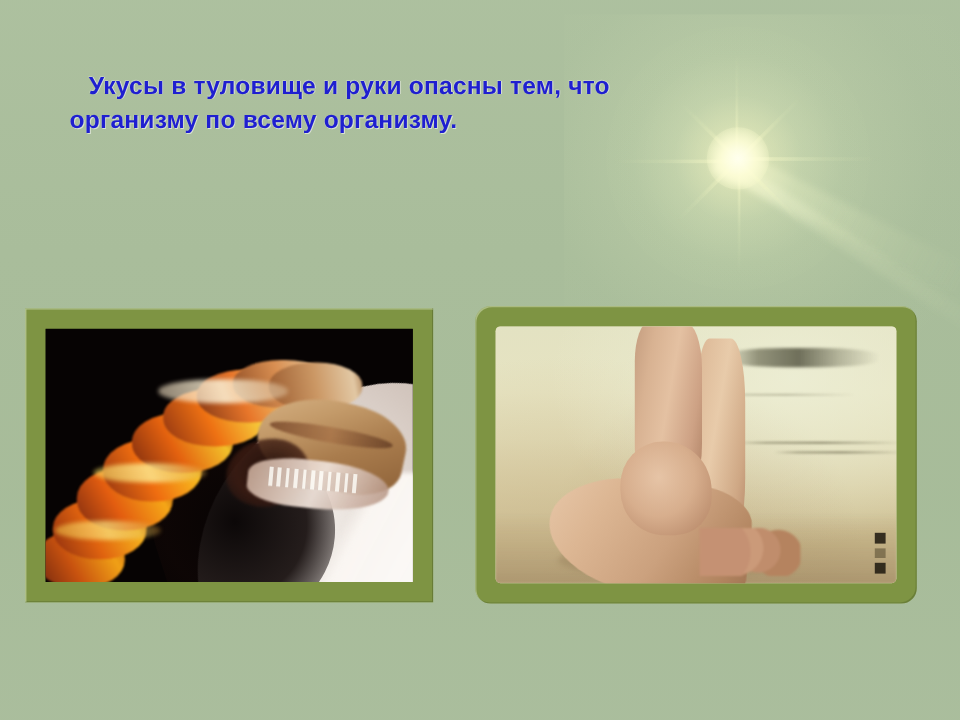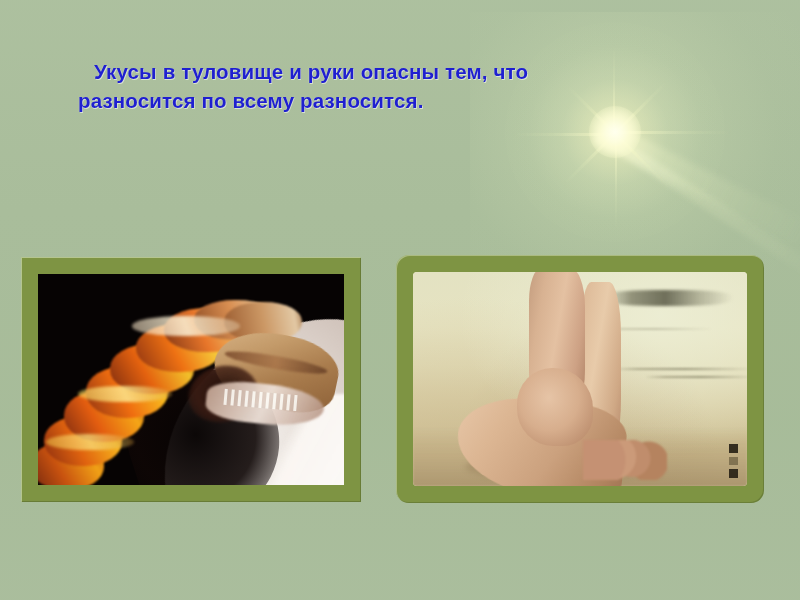--- a/index.html
+++ b/index.html
@@ -125,21 +125,21 @@
     width:700px;
     color:#1f1fd0;
     font-weight:bold;
     font-size:20.5px;
     line-height:1.42;
     letter-spacing:0.15px;
     text-shadow:
       0.7px 0.7px 0 rgba(255,255,255,0.55),
       -0.4px -0.4px 0 rgba(255,255,255,0.28);
   }
-  #headline .ln { display:block; white-space:nowrap;margin-left:20px; }
+  #headline .ln { display:block; white-space:nowrap; }
   #headline .ln1 { text-indent:16px; }
 
   
   .frame {
     position:absolute;
     background:#7e9443;
     overflow:hidden;
   }
   .frame .plate {
     position:absolute;
@@ -435,21 +435,21 @@
     <div class="ray" style="width:76px;  transform:rotate(45deg);"></div>
     <div class="ray" style="width:70px;  transform:rotate(135deg);"></div>
     <div class="ray" style="width:66px;  transform:rotate(225deg);"></div>
     <div class="ray" style="width:72px;  transform:rotate(315deg);"></div>
 
     <div class="flare flare-core"></div>
   </div>
 
   <div id="headline">
     <span class="ln ln1">Укусы в туловище и руки опасны тем, что</span>
-    <span class="ln">разносится по всему разносится.</span>
+    <span class="ln">организму по всему организму.</span>
   </div>
 
   <div class="frame" id="frame-snake">
     <div class="plate">
       <div class="snake-art">
 
         <div class="arm"></div>
         <div class="arm-edge"></div>
 
         <div class="shade"></div>

